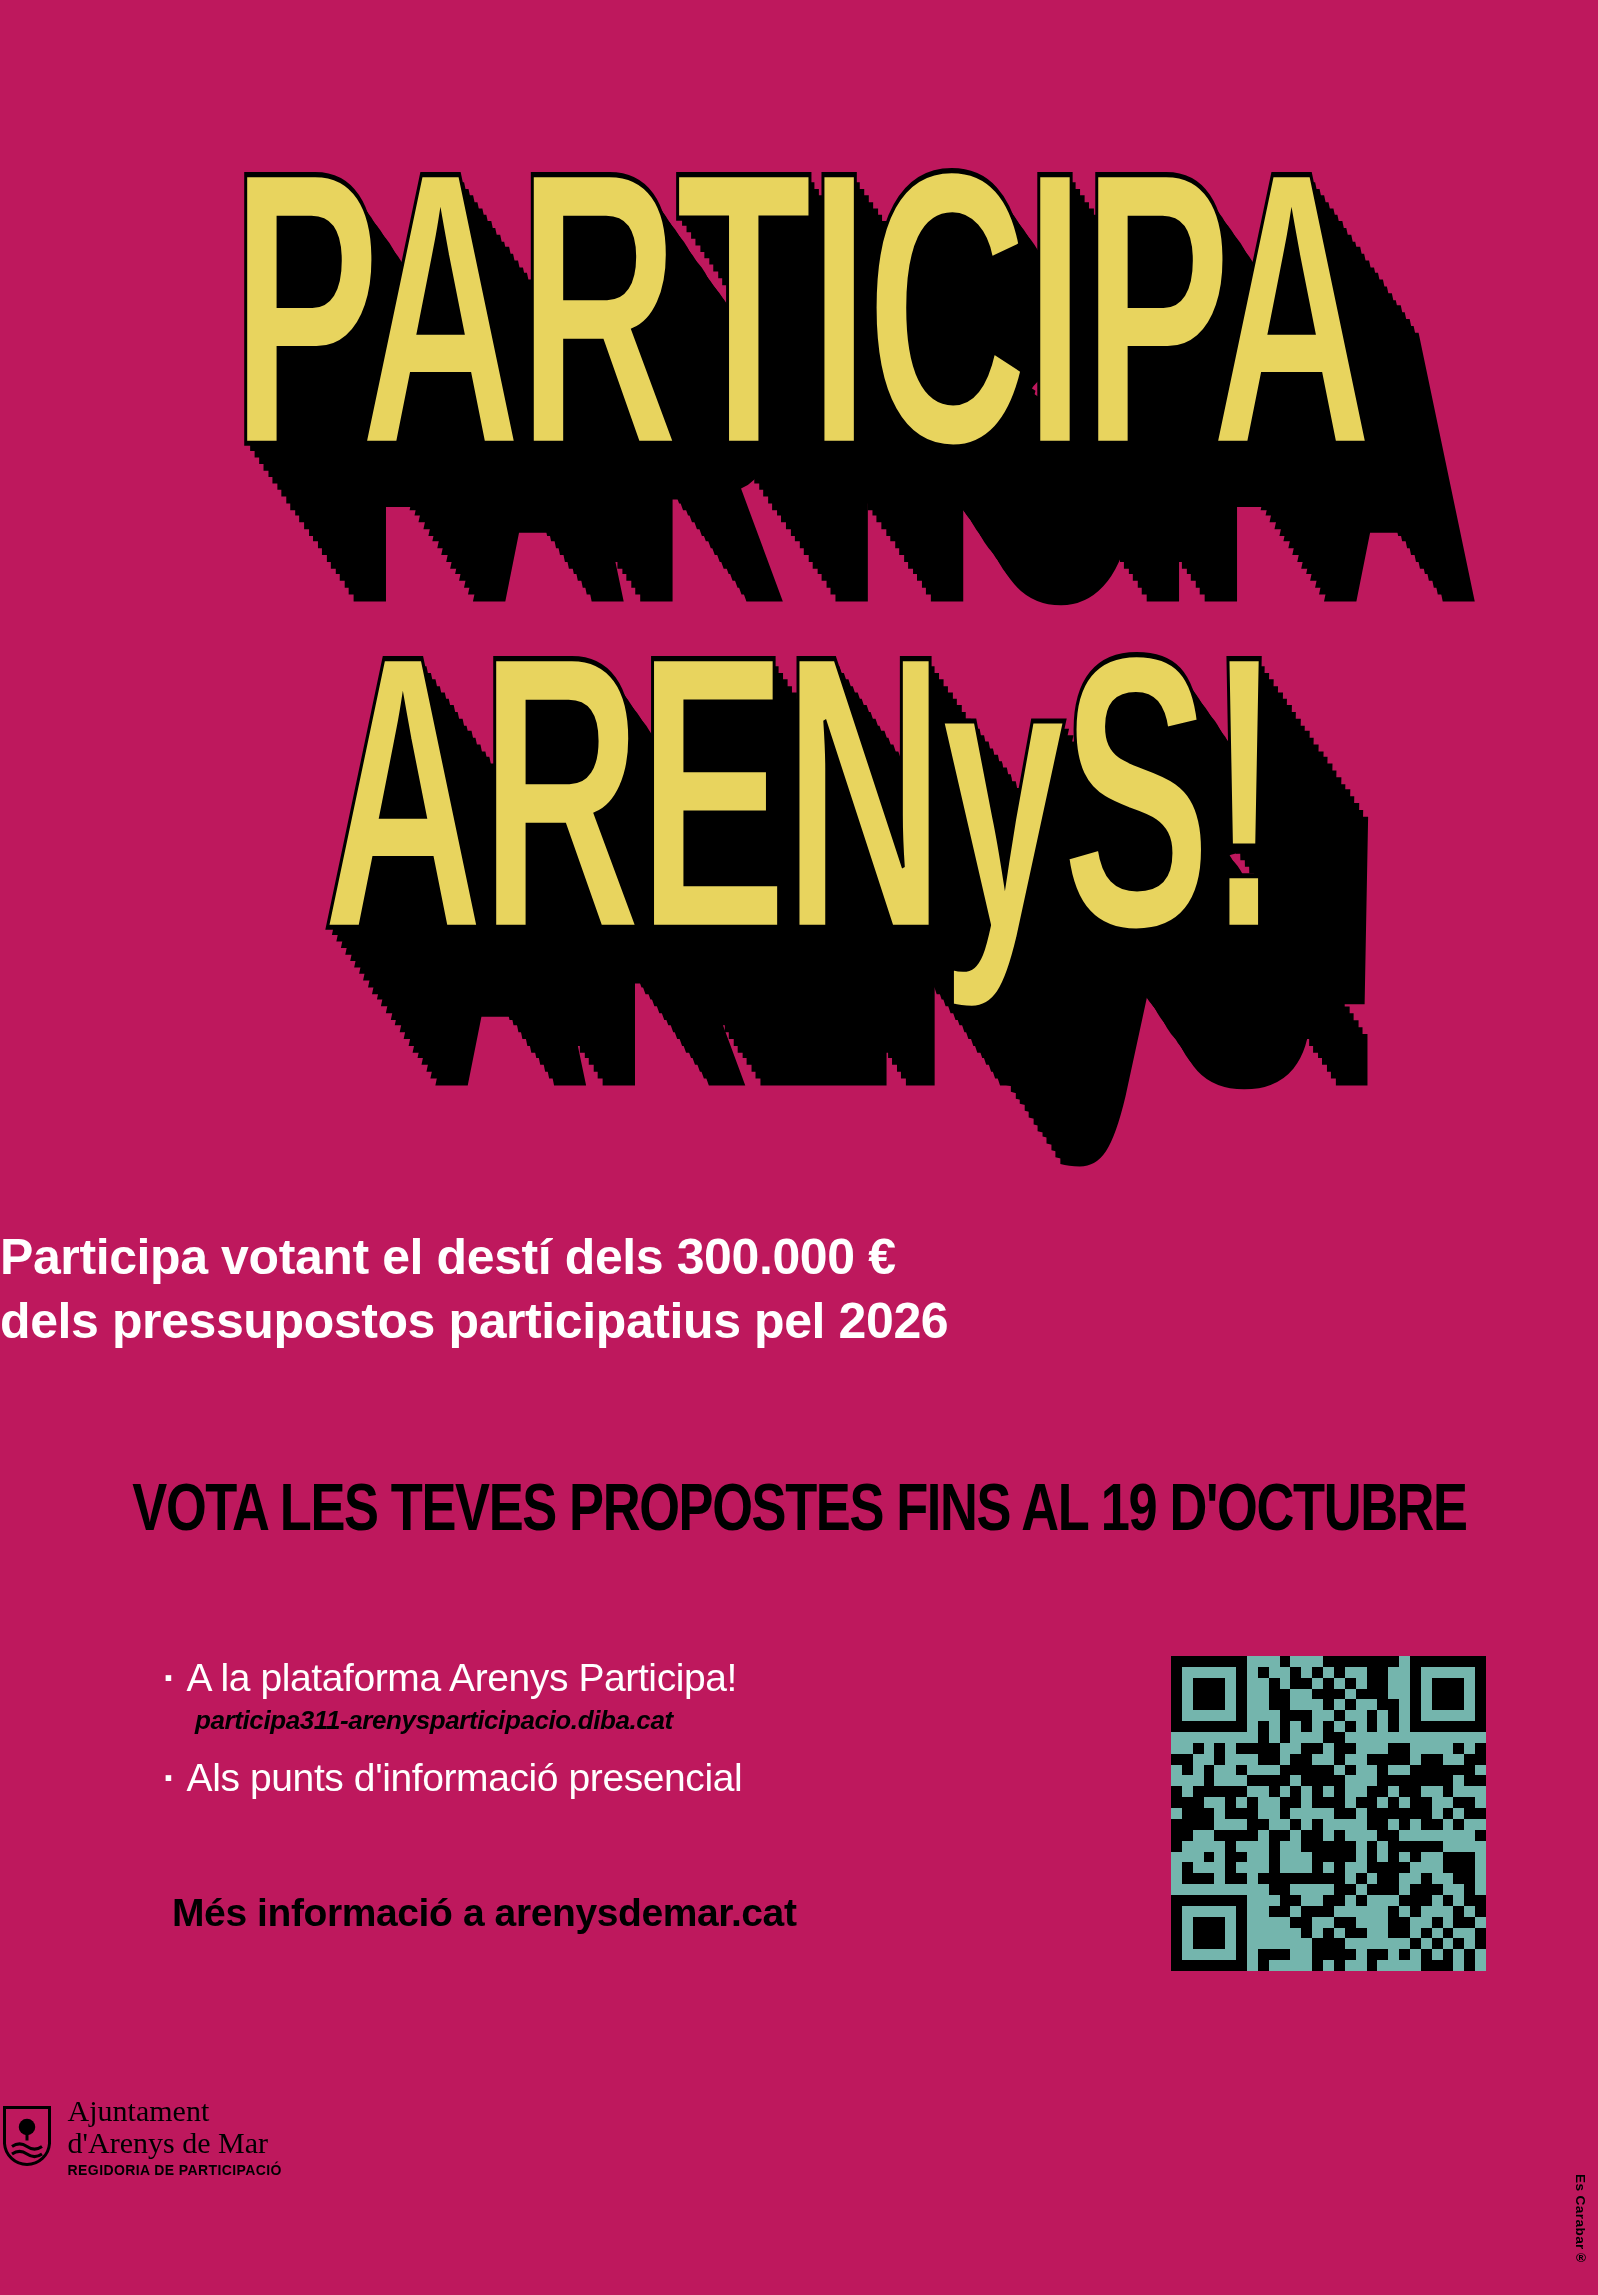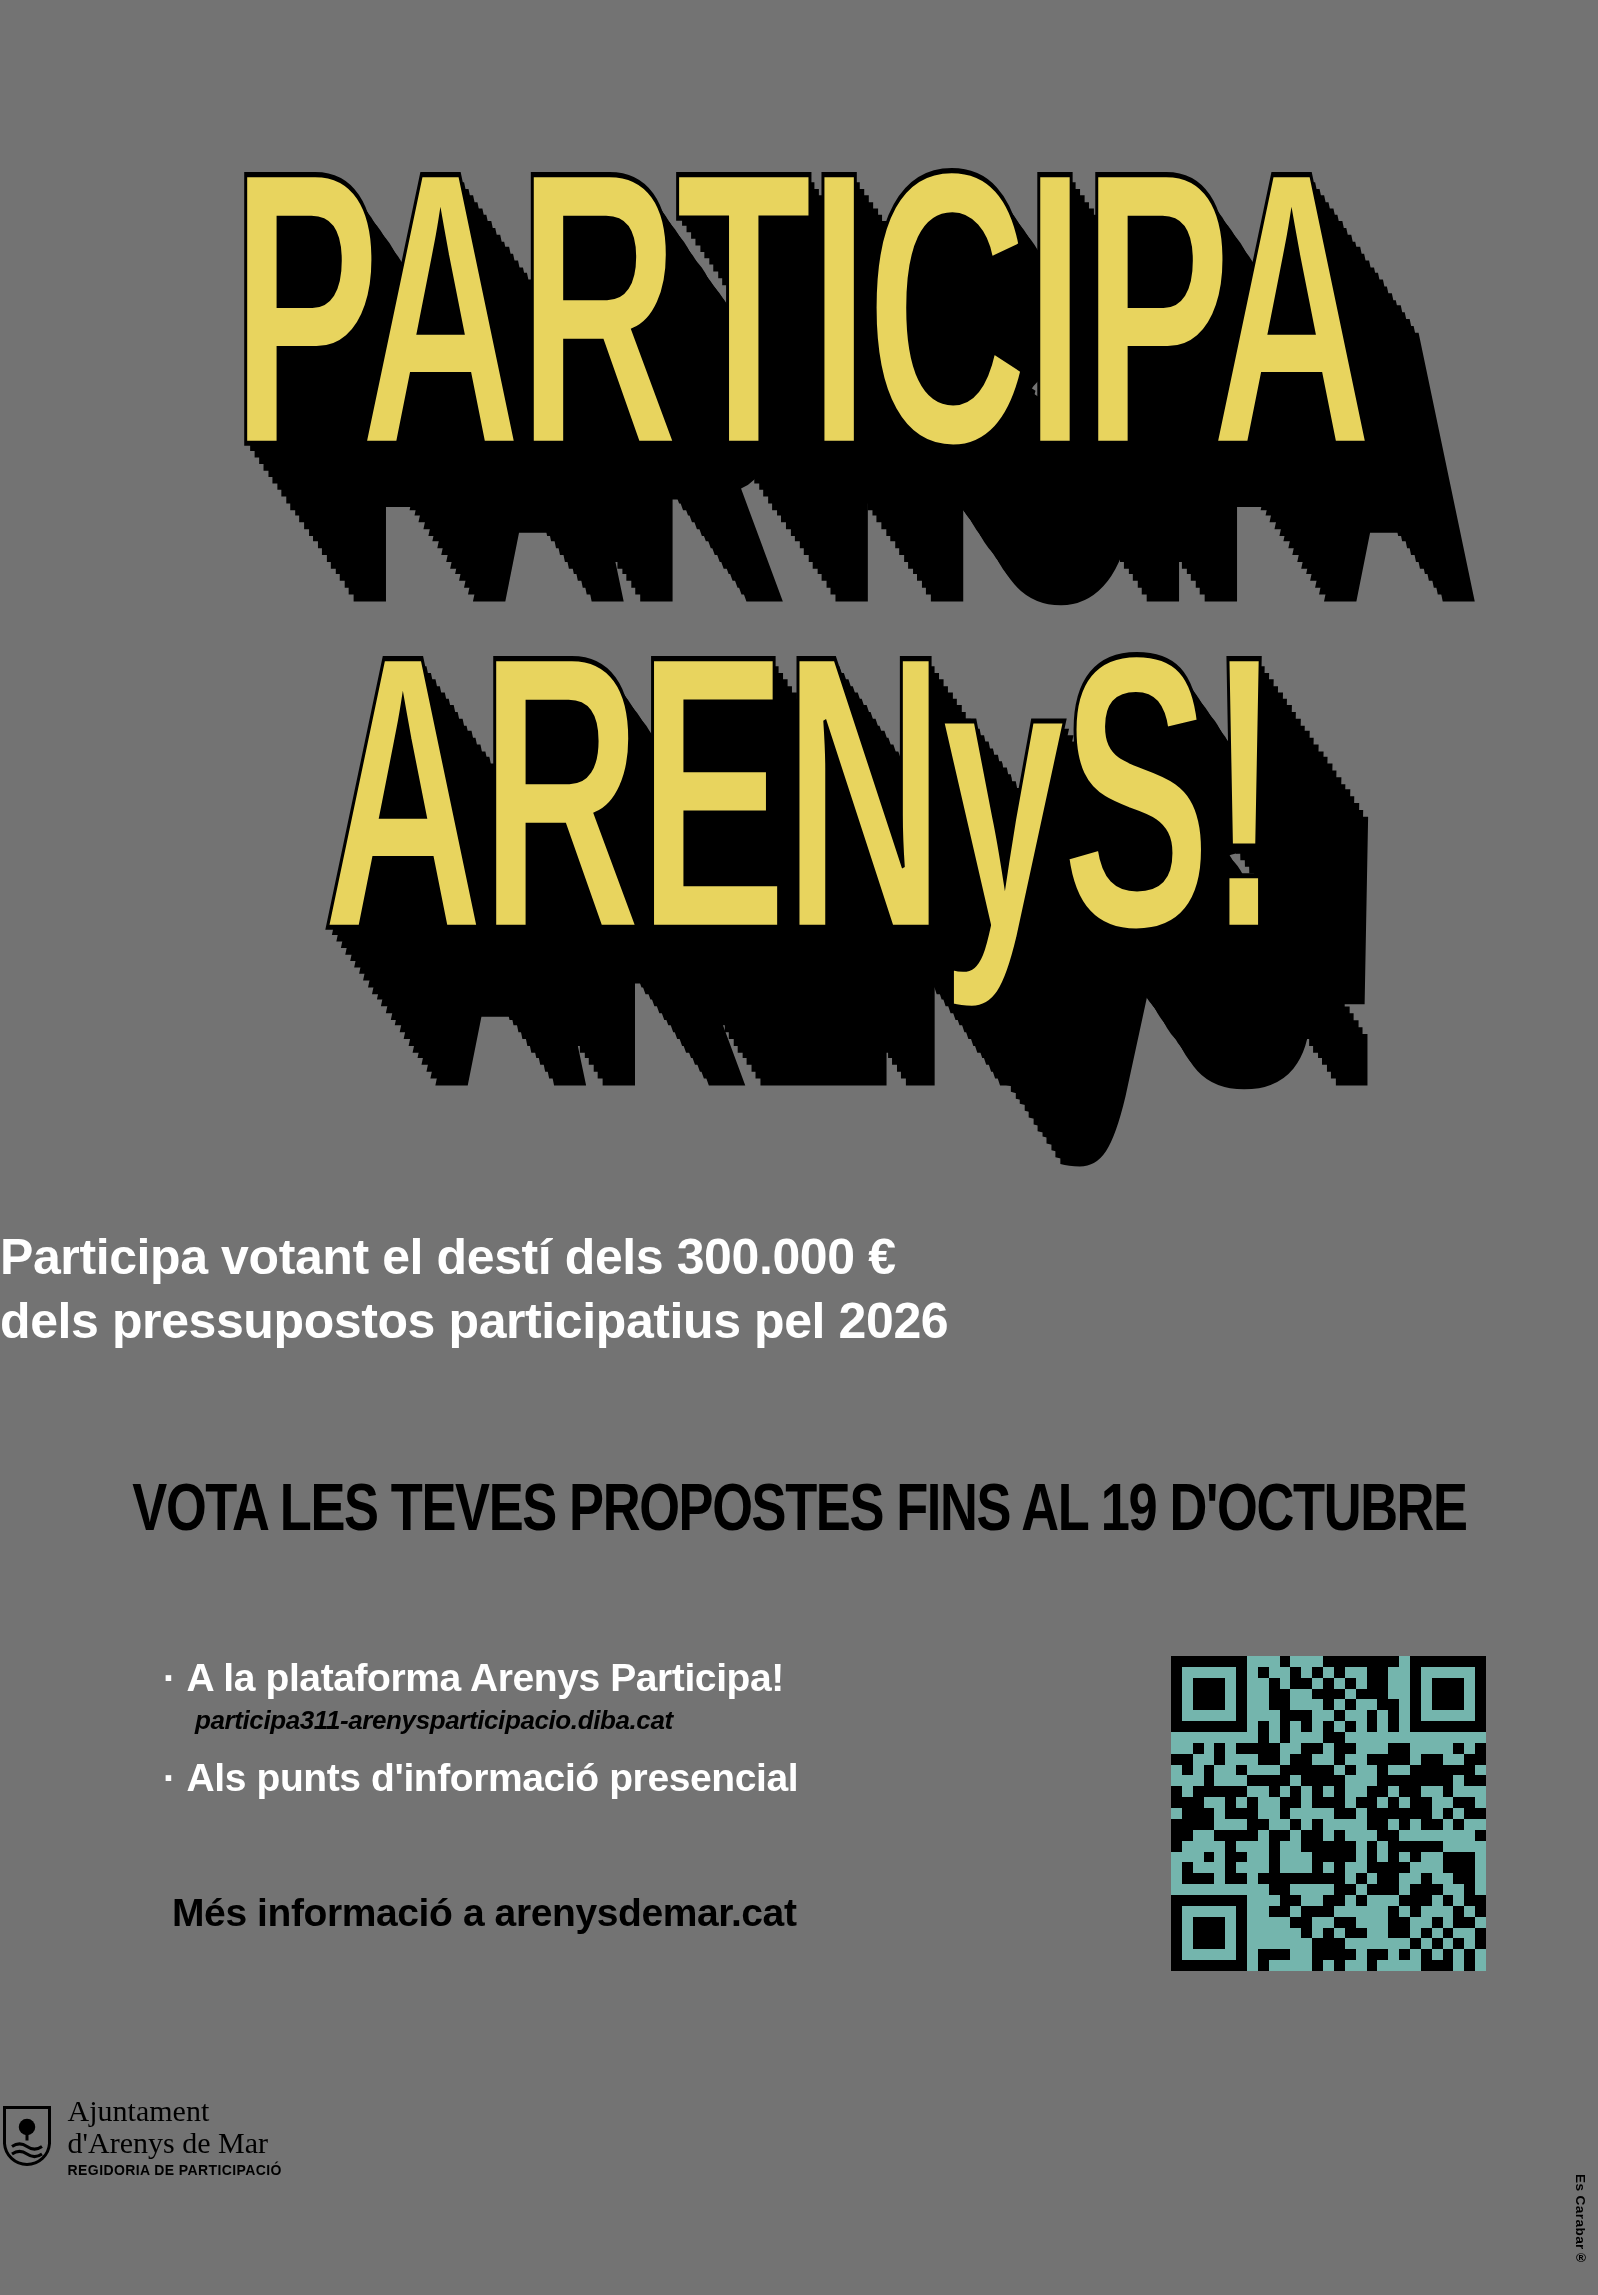--- a/index.html
+++ b/index.html
@@ -12,21 +12,21 @@
     background: #74b5ad;
     font-family: "Liberation Sans", sans-serif;
     overflow: hidden;
     position: relative;
   }
 
   .poster {
     position: relative;
     width: 1599px;
     height: 2295px;
-    background: #737373;
+    background: #be185d;
   }
 
   
   .headline-block {
     position: absolute;
     left: 0;
     top: 113px;
     width: 1599px;
     height: 1082px;
   }
@@ -113,21 +113,21 @@
   .bullet-dot {
     color: #ffffff;
     font-size: 39px;
     font-weight: bold;
     line-height: 1.15;
     margin-right: 10.6px;
   }
   .bullet-text {
     color: #ffffff;
     font-size: 39px;
-    font-weight: bold;
+    font-weight: normal;
     line-height: 1.15;
     letter-spacing: -0.4px;
   }
   .bullet-sub {
     color: #000000;
     font-size: 26px;
     font-weight: bold;
     letter-spacing: -0.4px;
     margin: 4.5px 0 19.7px 32px;
     font-style: italic;

